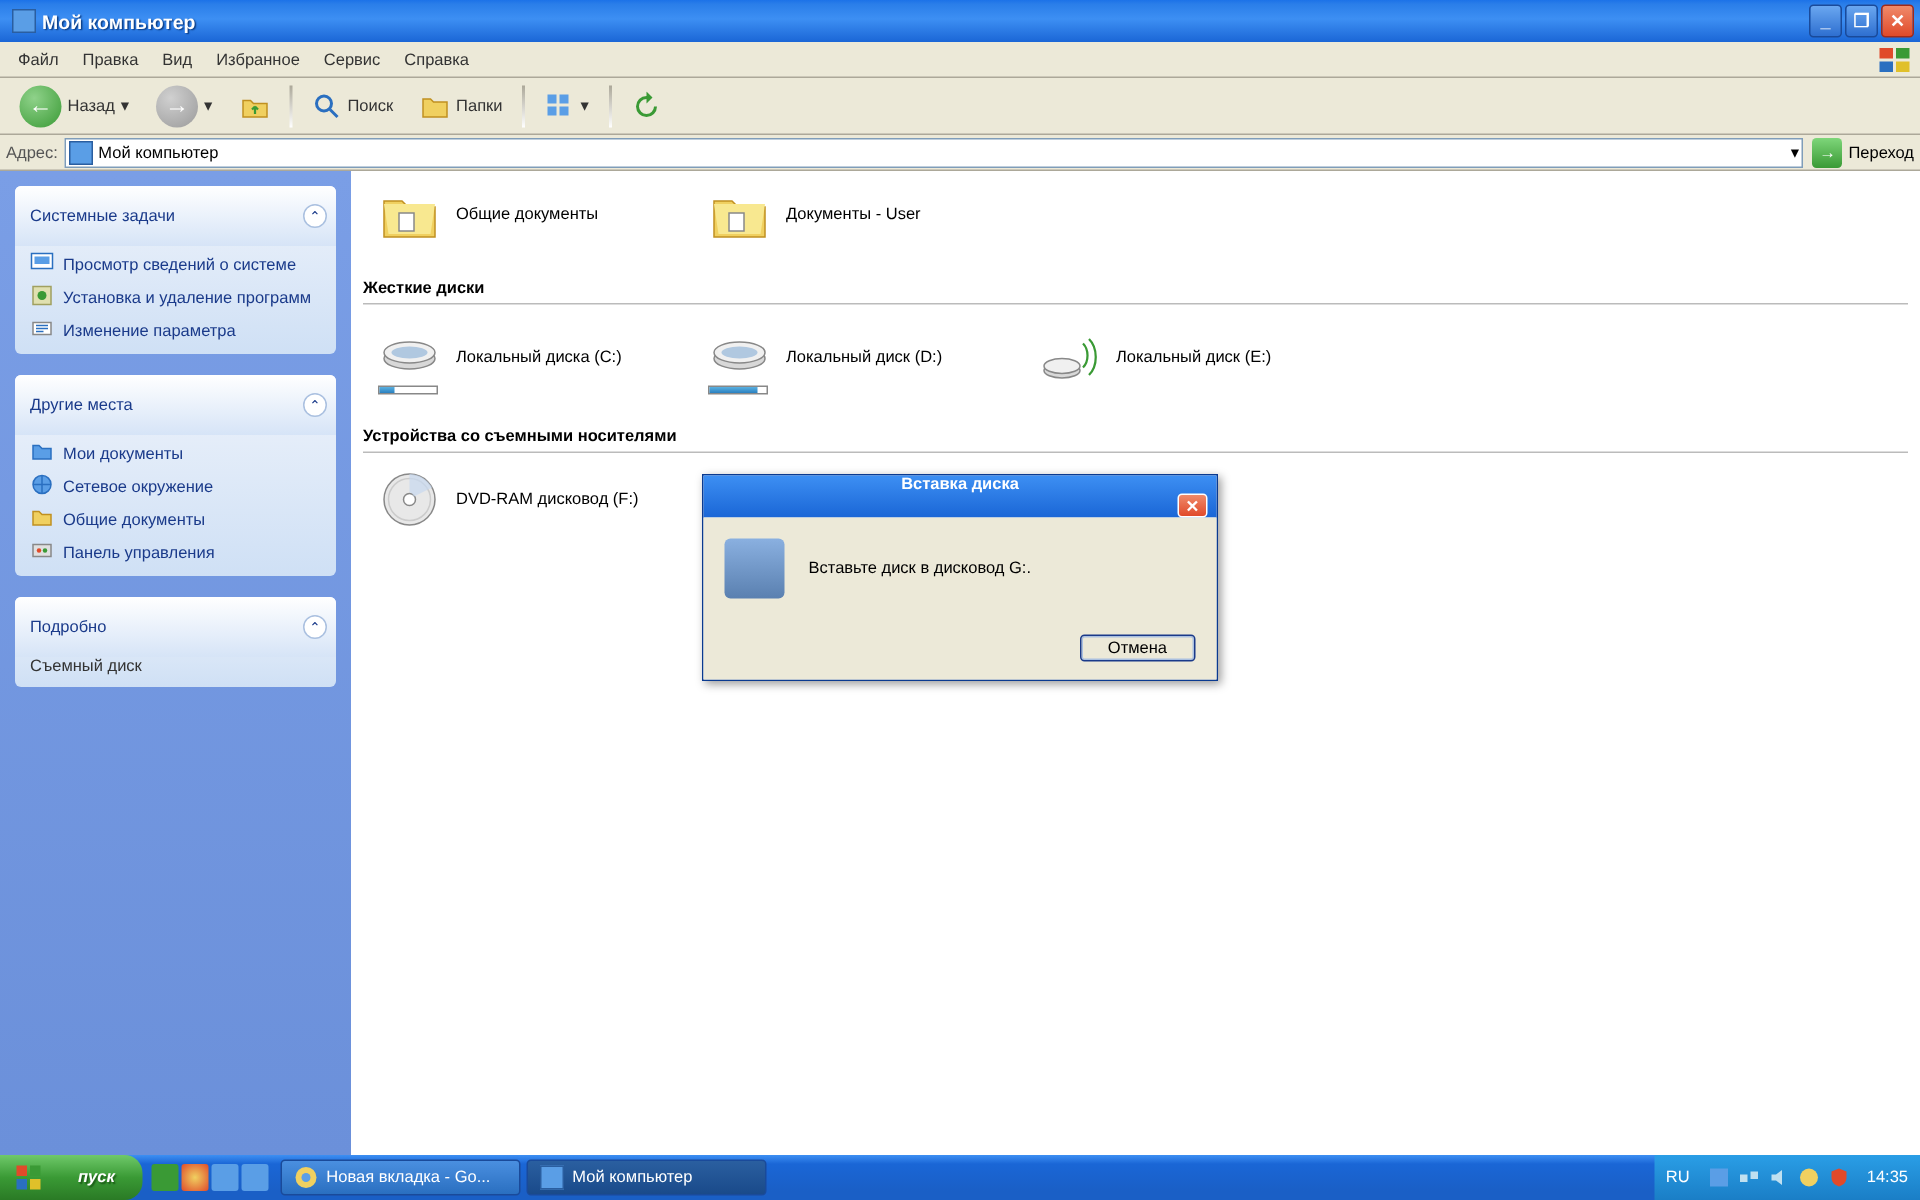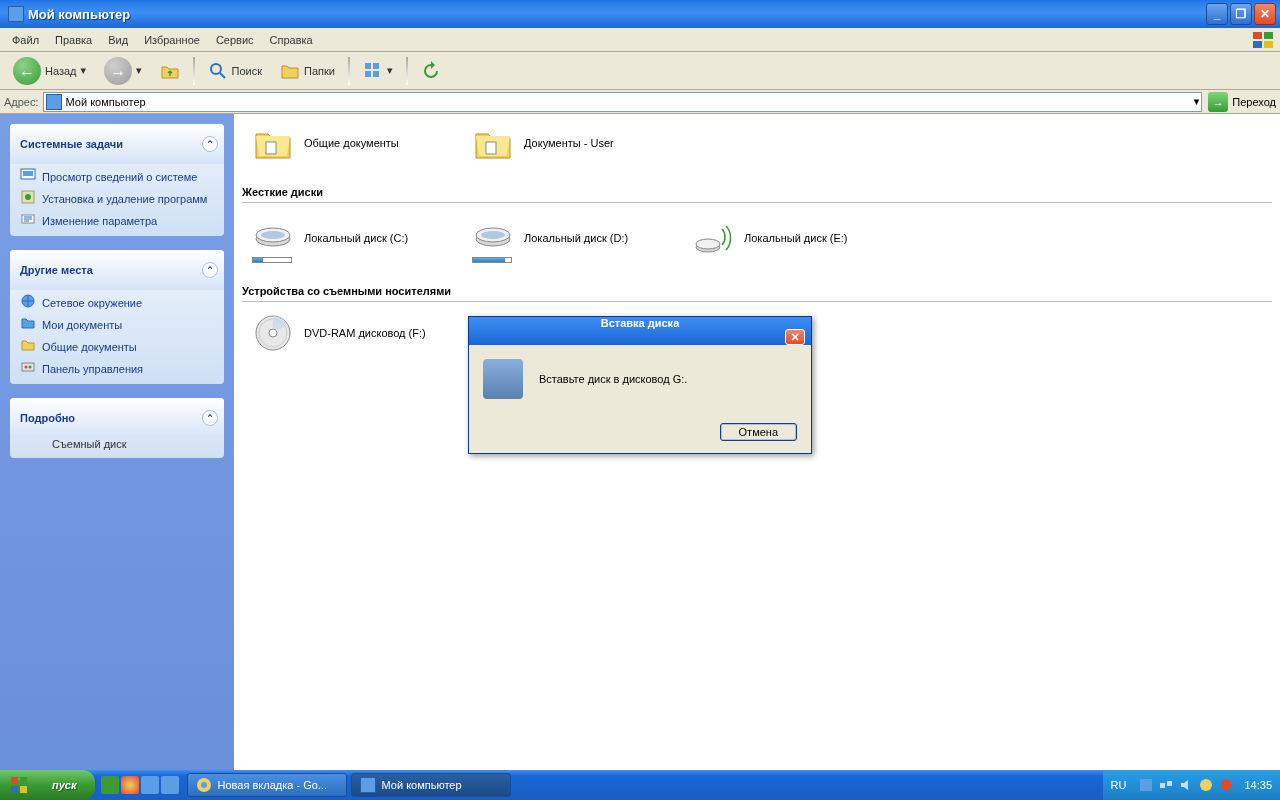--- a/index.html
+++ b/index.html
@@ -33,26 +33,26 @@
 .addressbar .lbl { color:#555; }
 .addrbox { flex:1; height:20px; background:#fff; border:1px solid #7f9db9; display:flex; align-items:center; padding:0 2px; }
 .addrbox .aicon { width:16px; height:16px; background:#5a9ee6; border:1px solid #2a5ea0; margin-right:4px; }
 .gobtn { display:flex; align-items:center; gap:4px; margin-left:2px; }
 .gobtn .garr { width:20px; height:20px; background:linear-gradient(#7ed67a,#3a9a35); border-radius:3px; display:flex; align-items:center; justify-content:center; color:#fff; }
 
 
 .body { display:flex; height:calc(100% - 28px - 24px - 38px - 24px - 30px); }
 .sidebar { width:234px; background:linear-gradient(#7a9ee6,#6b90da); padding:10px; }
 .panel { background:linear-gradient(#eef3fb,#cfe0f5); border-radius:4px; margin-bottom:14px; padding-bottom:6px; }
-.panel .phdr { height:40px; display:flex; align-items:center; padding:0 10px; font-weight:bold; color:#1a3a8a; background:linear-gradient(#fff,#d6e4f7); border-radius:4px 4px 0 0; position:relative; }
+.panel .phdr { height:40px; display:flex; align-items:center; padding:0 10px; font-weight:normal; color:#1a3a8a; background:linear-gradient(#fff,#d6e4f7); border-radius:4px 4px 0 0; position:relative; }
 .panel .phdr .chev { position:absolute; right:6px; width:16px; height:16px; border-radius:50%; background:#fff; border:1px solid #aac0e0; display:flex; align-items:center; justify-content:center; font-size:9px; color:#1a3a8a; }
 .panel .pitem { display:flex; align-items:flex-end; gap:6px; padding:3px 10px; color:#1a3a8a; cursor:pointer; }
 .panel .picon { width:16px; height:16px; flex-shrink:0; }
 .panel .ptext { padding:6px 10px; color:#000; font-weight:bold; }
-.panel .psub { padding:0 10px 2px; color:#333;margin-left:32px; }
+.panel .psub { padding:0 10px 2px; color:#333; }
 
 
 .content { flex:1; background:#fff; padding:8px; overflow:auto; }
 .group-hdr { font-weight:bold; border-bottom:1px solid #bbb; padding:2px 0 4px; margin:6px 0 10px; }
 .items { display:flex; flex-wrap:wrap; gap:20px 30px; padding-left:10px; }
 .item { display:flex; align-items:center; gap:10px; width:190px; }
 .item .big { width:42px; height:42px; }
 .folder { position:relative; }
 .folder svg { width:42px; height:42px; }
 .drive svg { width:42px; height:42px; }
@@ -212,30 +212,30 @@
         </div>
     </div>
 
     <div class="panel">
       <div class="phdr">
         <span>Другие места</span>
         <span class="chev">⌃</span>
       </div>
       <div class="pitem">
           <div class="picon"><svg viewBox="0 0 16 16">
+              <path d="M2 4h4l2 2h6v7H2z" fill="#5a9ee6" stroke="#2a6fc0"></path>
+            </svg></div>
+          <span>Мои документы</span>
+        </div>
+      <div class="pitem">
+          <div class="picon"><svg viewBox="0 0 16 16">
               <circle cx="8" cy="8" r="6" fill="#5a9ee6" stroke="#2a6fc0"></circle>
               <path d="M2 8h12M8 2v12" stroke="#2a6fc0"></path>
             </svg></div>
           <span>Сетевое окружение</span>
-        </div>
-      <div class="pitem">
-          <div class="picon"><svg viewBox="0 0 16 16">
-              <path d="M2 4h4l2 2h6v7H2z" fill="#5a9ee6" stroke="#2a6fc0"></path>
-            </svg></div>
-          <span>Мои документы</span>
         </div>
       <div class="pitem">
           <div class="picon"><svg viewBox="0 0 16 16">
               <path d="M2 4h4l2 2h6v7H2z" fill="#f0d060" stroke="#c09020"></path>
             </svg></div>
           <span>Общие документы</span>
         </div>
       <div class="pitem">
           <div class="picon"><svg viewBox="0 0 16 16">
               <rect x="2" y="4" width="12" height="8" fill="#e0e0e0" stroke="#888"></rect>
@@ -281,21 +281,21 @@
         <div>
           <div class="big drive"><svg viewBox="0 0 42 42">
                 <ellipse cx="21" cy="26" rx="17" ry="7" fill="#d8d8d8" stroke="#888"></ellipse>
                 <ellipse cx="21" cy="22" rx="17" ry="7" fill="#f0f0f0" stroke="#888"></ellipse>
                 <ellipse cx="21" cy="22" rx="12" ry="4" fill="#b0c8e0"></ellipse>
               </svg></div>
           <div class="usagebar">
               <div class="fill" style="width:25%"></div>
             </div>
         </div>
-        <span>Локальный диск (C:)</span>
+        <span>Локальный диска (C:)</span>
       </div>
       <div class="item">
         <div>
           <div class="big drive"><svg viewBox="0 0 42 42">
                 <ellipse cx="21" cy="26" rx="17" ry="7" fill="#d8d8d8" stroke="#888"></ellipse>
                 <ellipse cx="21" cy="22" rx="17" ry="7" fill="#f0f0f0" stroke="#888"></ellipse>
                 <ellipse cx="21" cy="22" rx="12" ry="4" fill="#b0c8e0"></ellipse>
               </svg></div>
           <div class="usagebar">
               <div class="fill" style="width:85%"></div>

